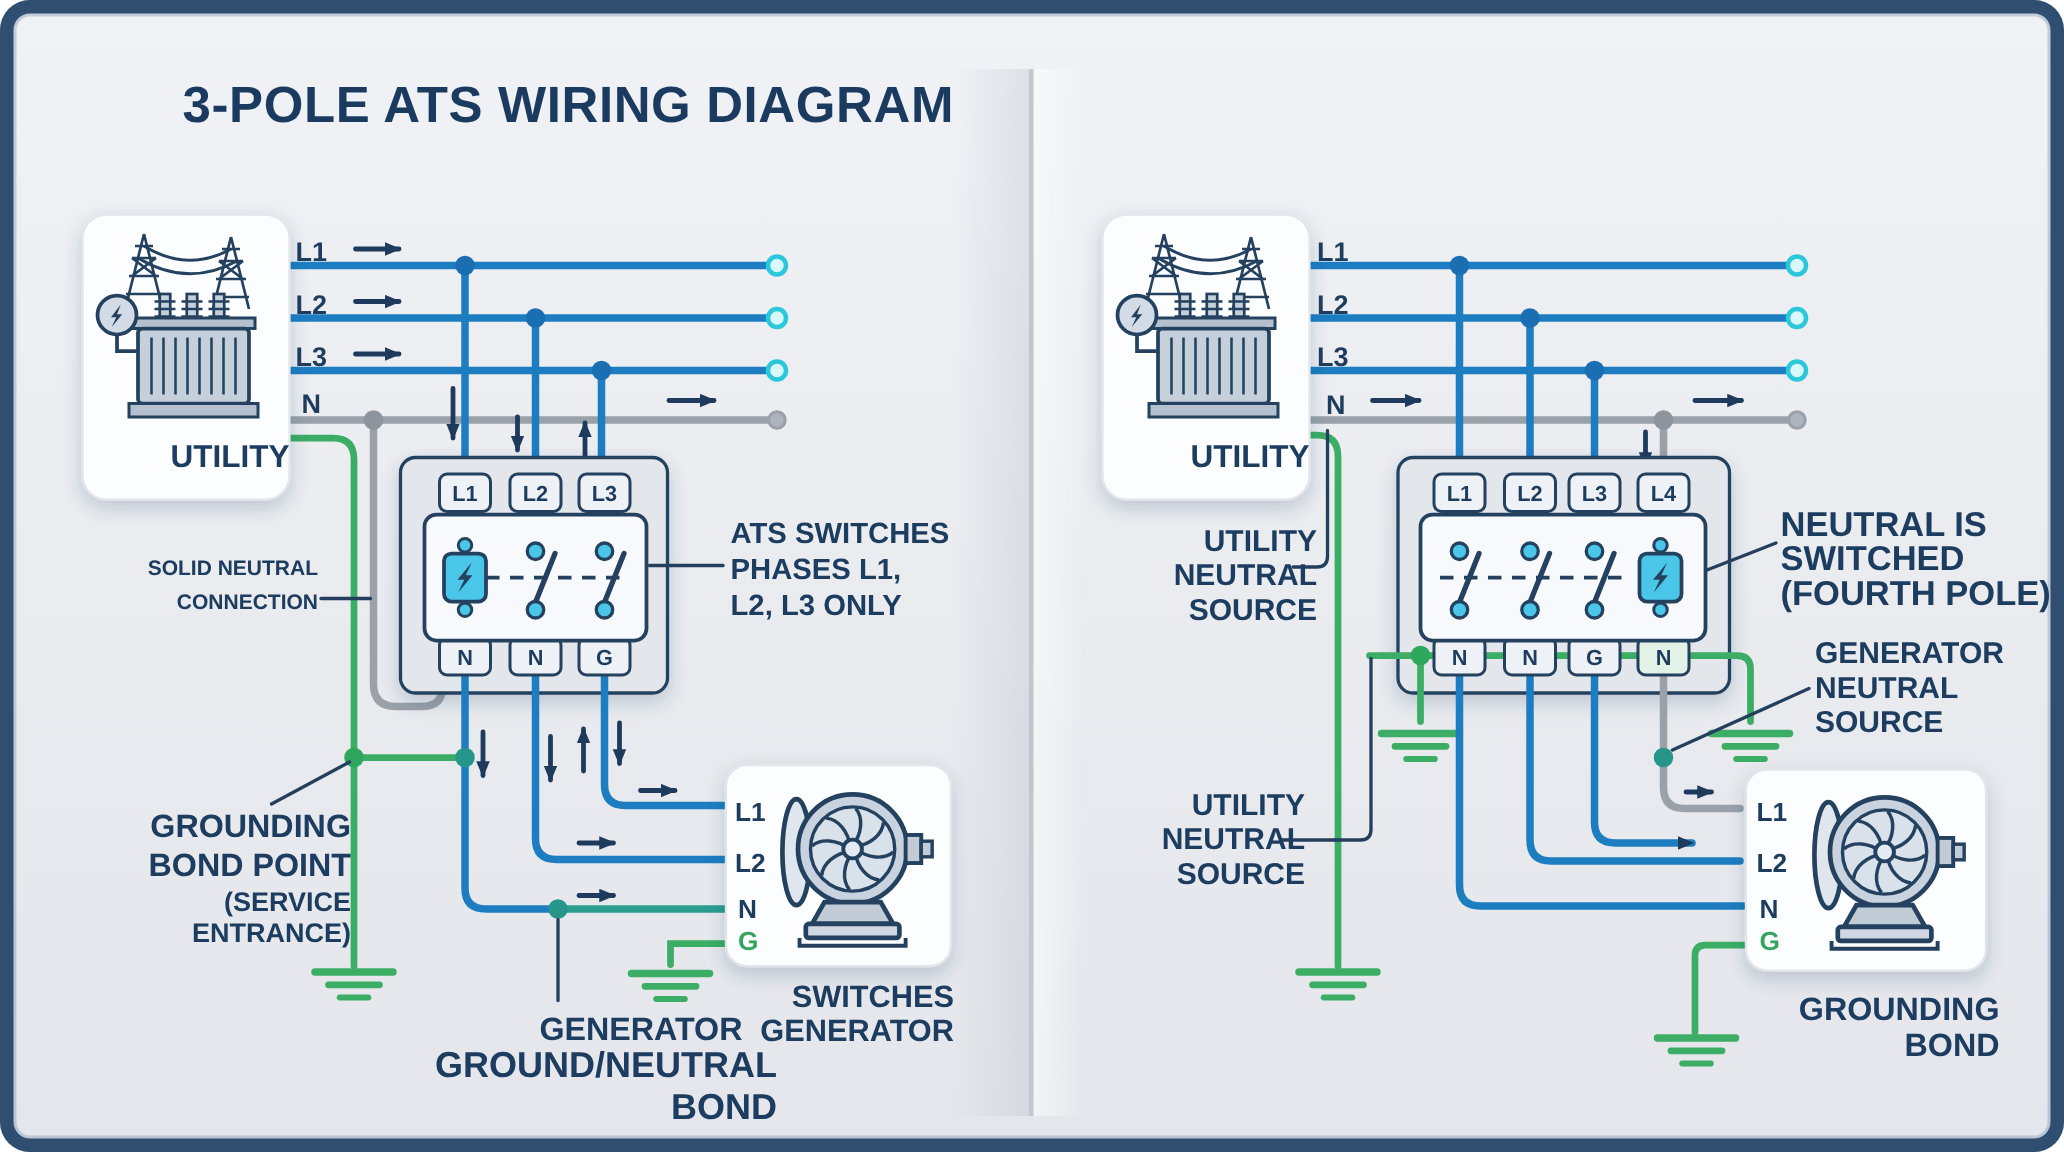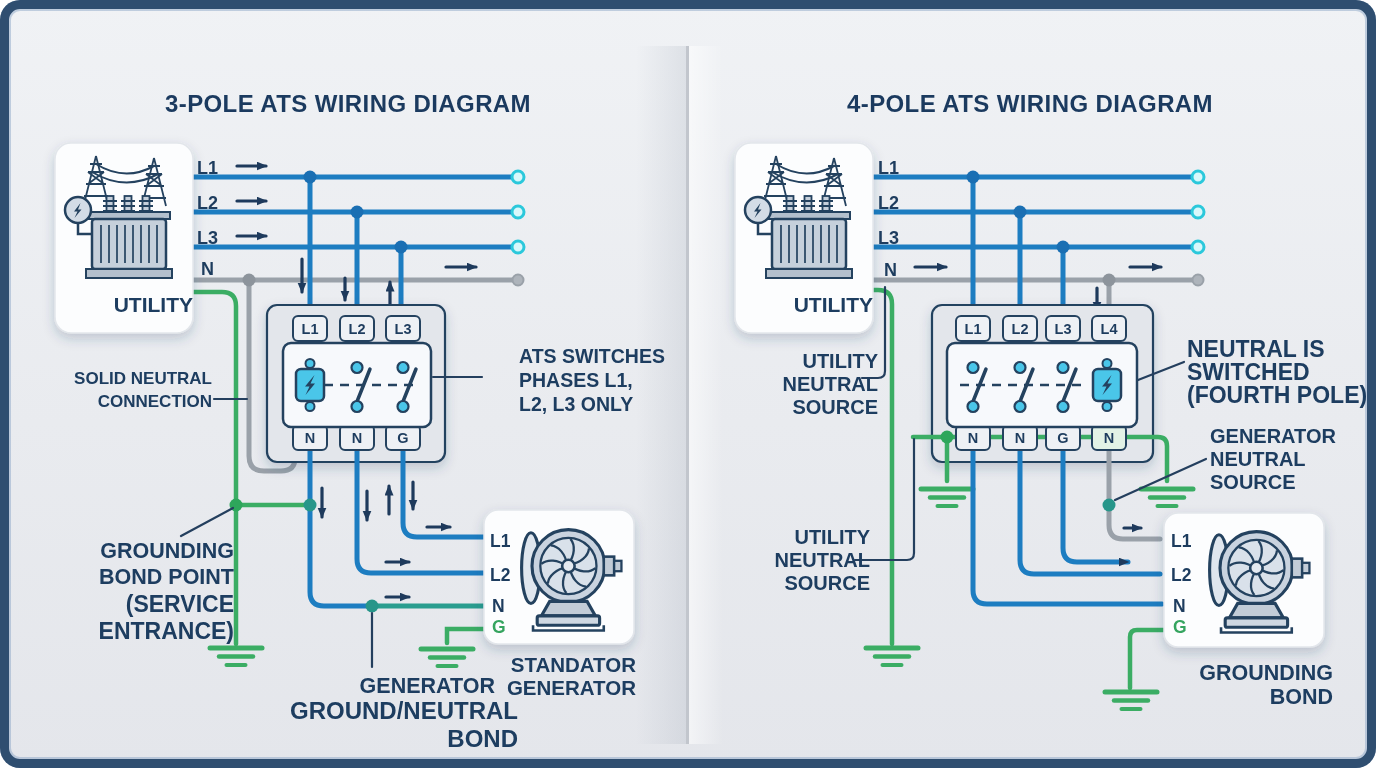--- a/index.html
+++ b/index.html
@@ -9,21 +9,21 @@
     box-shadow: inset 0 0 0 9px #2f4e70, inset 0 0 0 11px rgba(130,160,195,.45);
     font-family:"Liberation Sans", sans-serif;
   }
   .divider { position:absolute; left:686px; top:46px; width:3px; height:698px; background:#c2c6cd; }
   .shadeL { position:absolute; left:636px; top:46px; width:50px; height:698px;
     background:linear-gradient(90deg, rgba(160,168,180,0) 0%, rgba(150,160,175,.20) 100%); }
   .shadeR { position:absolute; left:689px; top:46px; width:34px; height:698px;
     background:linear-gradient(90deg, rgba(255,255,255,.55) 0%, rgba(255,255,255,0) 100%); }
   svg.layer { position:absolute; left:0; top:0; }
   .lbl { position:absolute; font-weight:bold; color:#1d3d60; white-space:pre-line; }
-  .title { font-size:24px; letter-spacing:.4px; text-align:center; color:#1b3a5f;margin-top:39px; }
+  .title { font-size:34px; letter-spacing:.4px; text-align:right; color:#1b3a5f; }
   .center { text-align:right; }
   .leftal { text-align:left; }
   svg text { font-family:"Liberation Sans", sans-serif; font-weight:bold; fill:#1d3c5e; }
   text.term { font-size:14.5px; }
   text.bus { font-size:18px; }
   text.cardterm { font-size:17.5px; }
   text.green { fill:#35a45f; }
 </style>
 </head>
 <body>
@@ -317,36 +317,35 @@
 
     <g>
       <text class="bus" x="878" y="174">L1</text>
       <text class="bus" x="878" y="209">L2</text>
       <text class="bus" x="878" y="244">L3</text>
       <text class="bus" x="884" y="276">N</text>
     </g>
   </svg>
 
   <div class="lbl title" style="left:60px; top:51px; width:576px;">3-POLE ATS WIRING DIAGRAM</div>
-  <div class="lbl title" style="left:742px; top:51px; width:576px;">4-POLE ATS WIRING DIAGRAM</div>
 
   <div class="lbl center" style="left:55px; top:293px; width:138px; font-size:21px;">UTILITY</div>
   <div class="lbl center" style="left:735px; top:293px; width:138px; font-size:21px;">UTILITY</div>
 
-  <div class="lbl center" style="left:36px; top:367px; width:176px; font-size:17px; line-height:23px;">SOLID NEUTRAL
+  <div class="lbl center" style="left:36px; top:367px; width:176px; font-size:14px; line-height:23px;">SOLID NEUTRAL
 CONNECTION</div>
-  <div class="lbl leftal" style="left:487px; top:344px; width:165px; font-size:19.5px; line-height:24px;margin-left:32px;">ATS SWITCHES
+  <div class="lbl leftal" style="left:487px; top:344px; width:165px; font-size:19.5px; line-height:24px;">ATS SWITCHES
 PHASES L1,
 L2, L3 ONLY</div>
   <div class="lbl center" style="left:44px; top:539px; width:190px; font-size:21.5px; line-height:25.5px;">GROUNDING
 BOND POINT</div>
-  <div class="lbl center" style="left:44px; top:591px; width:190px; font-size:23px;">(SERVICE ENTRANCE)</div>
+  <div class="lbl center" style="left:44px; top:591px; width:190px; font-size:18px;">(SERVICE ENTRANCE)</div>
   <div class="lbl center" style="left:250px; top:674px; width:245px; font-size:21.5px;">GENERATOR</div>
   <div class="lbl center" style="left:228px; top:697px; width:290px; font-size:24px;">GROUND/NEUTRAL BOND</div>
-  <div class="lbl center" style="left:486px; top:654px; width:150px; font-size:20.5px; line-height:22.5px;">STANDATOR
+  <div class="lbl center" style="left:486px; top:654px; width:150px; font-size:20.5px; line-height:22.5px;">SWITCHES
 GENERATOR</div>
 
   <div class="lbl center" style="left:743px; top:350px; width:135px; font-size:20px; line-height:23px;">UTILITY
 NEUTRAL
 SOURCE</div>
   <div class="lbl center" style="left:735px; top:526px; width:135px; font-size:20px; line-height:23px;">UTILITY
 NEUTRAL
 SOURCE</div>
   <div class="lbl leftal" style="left:1187px; top:338px; width:185px; font-size:23px; line-height:23px;">NEUTRAL IS
 SWITCHED

